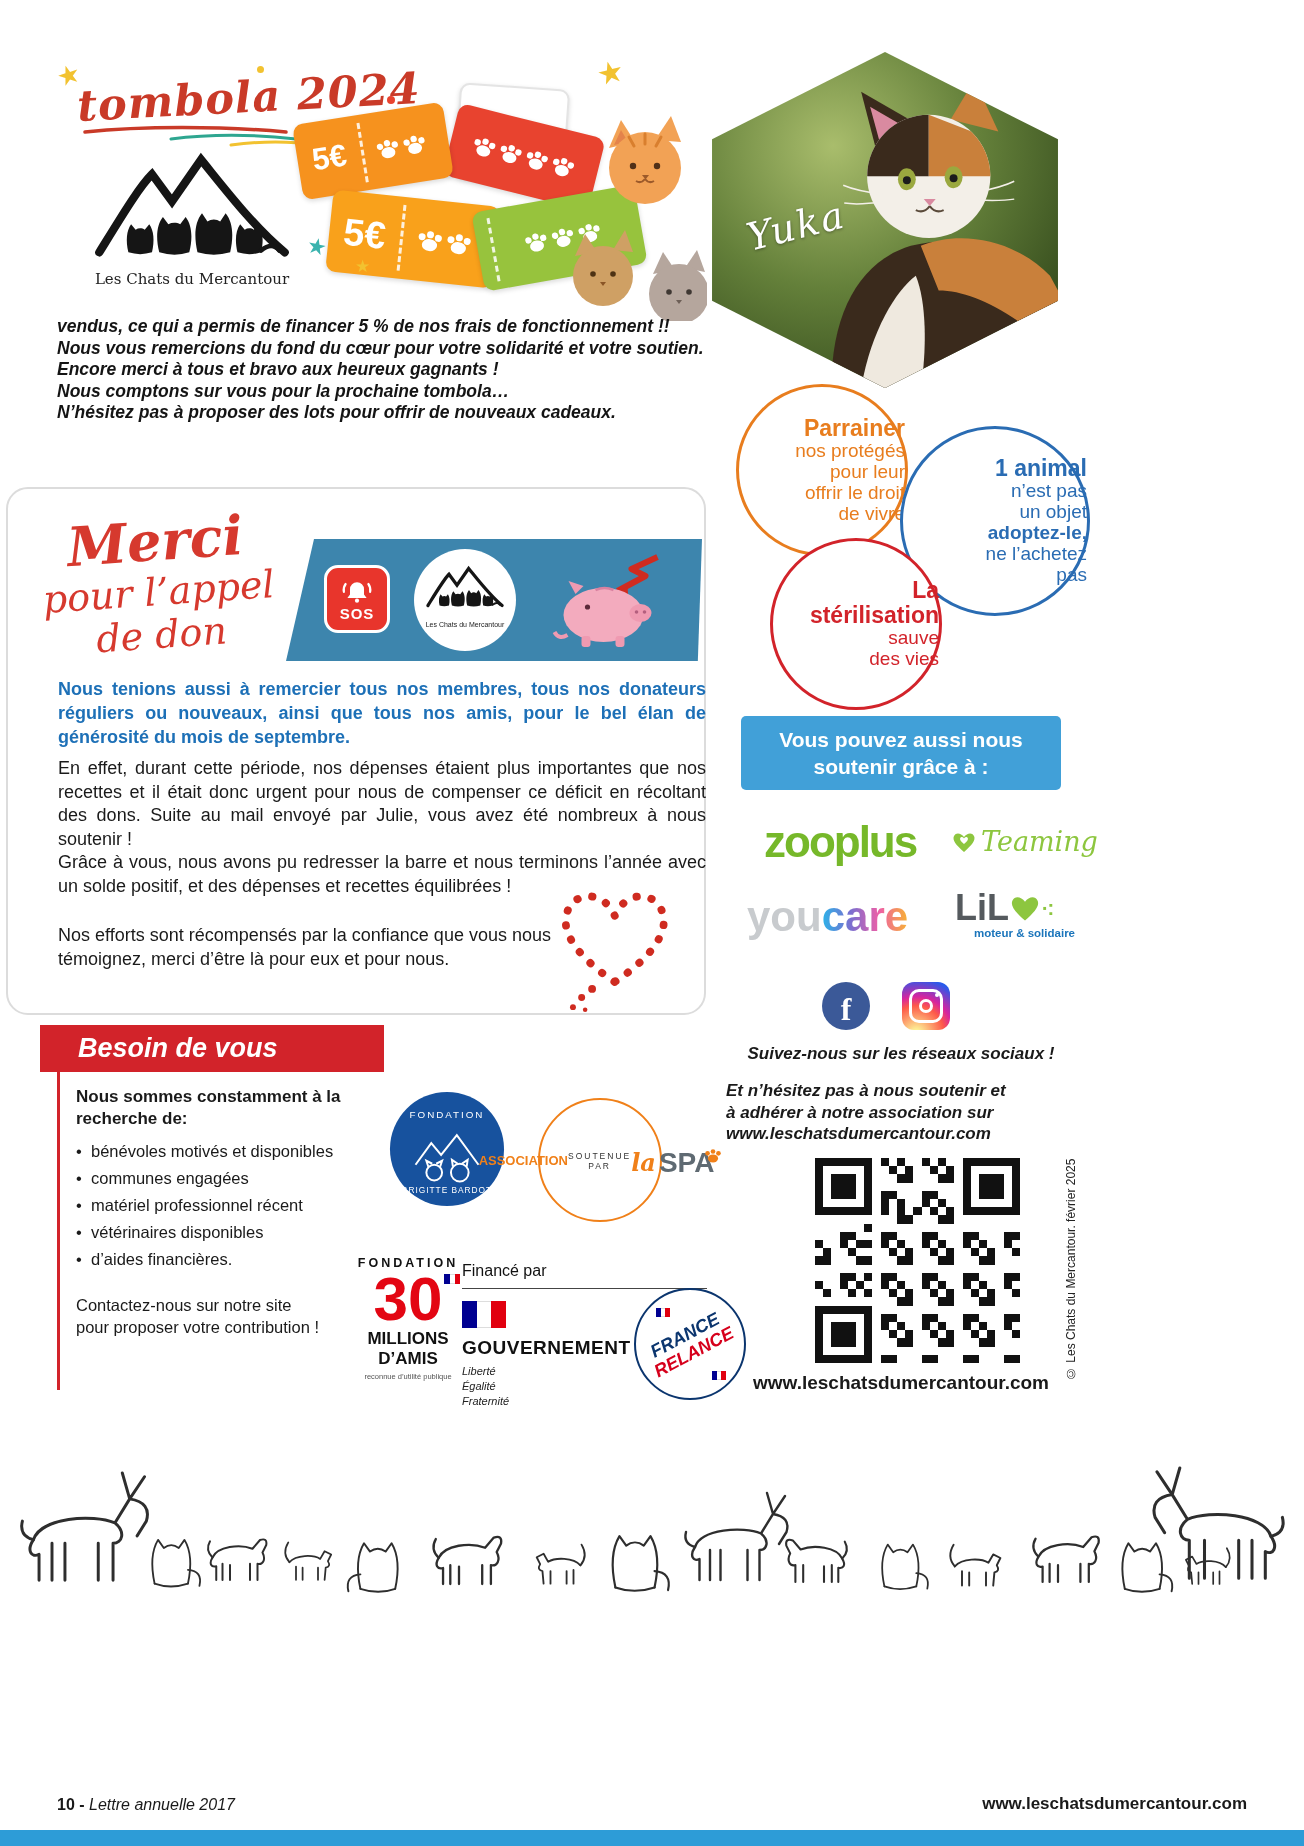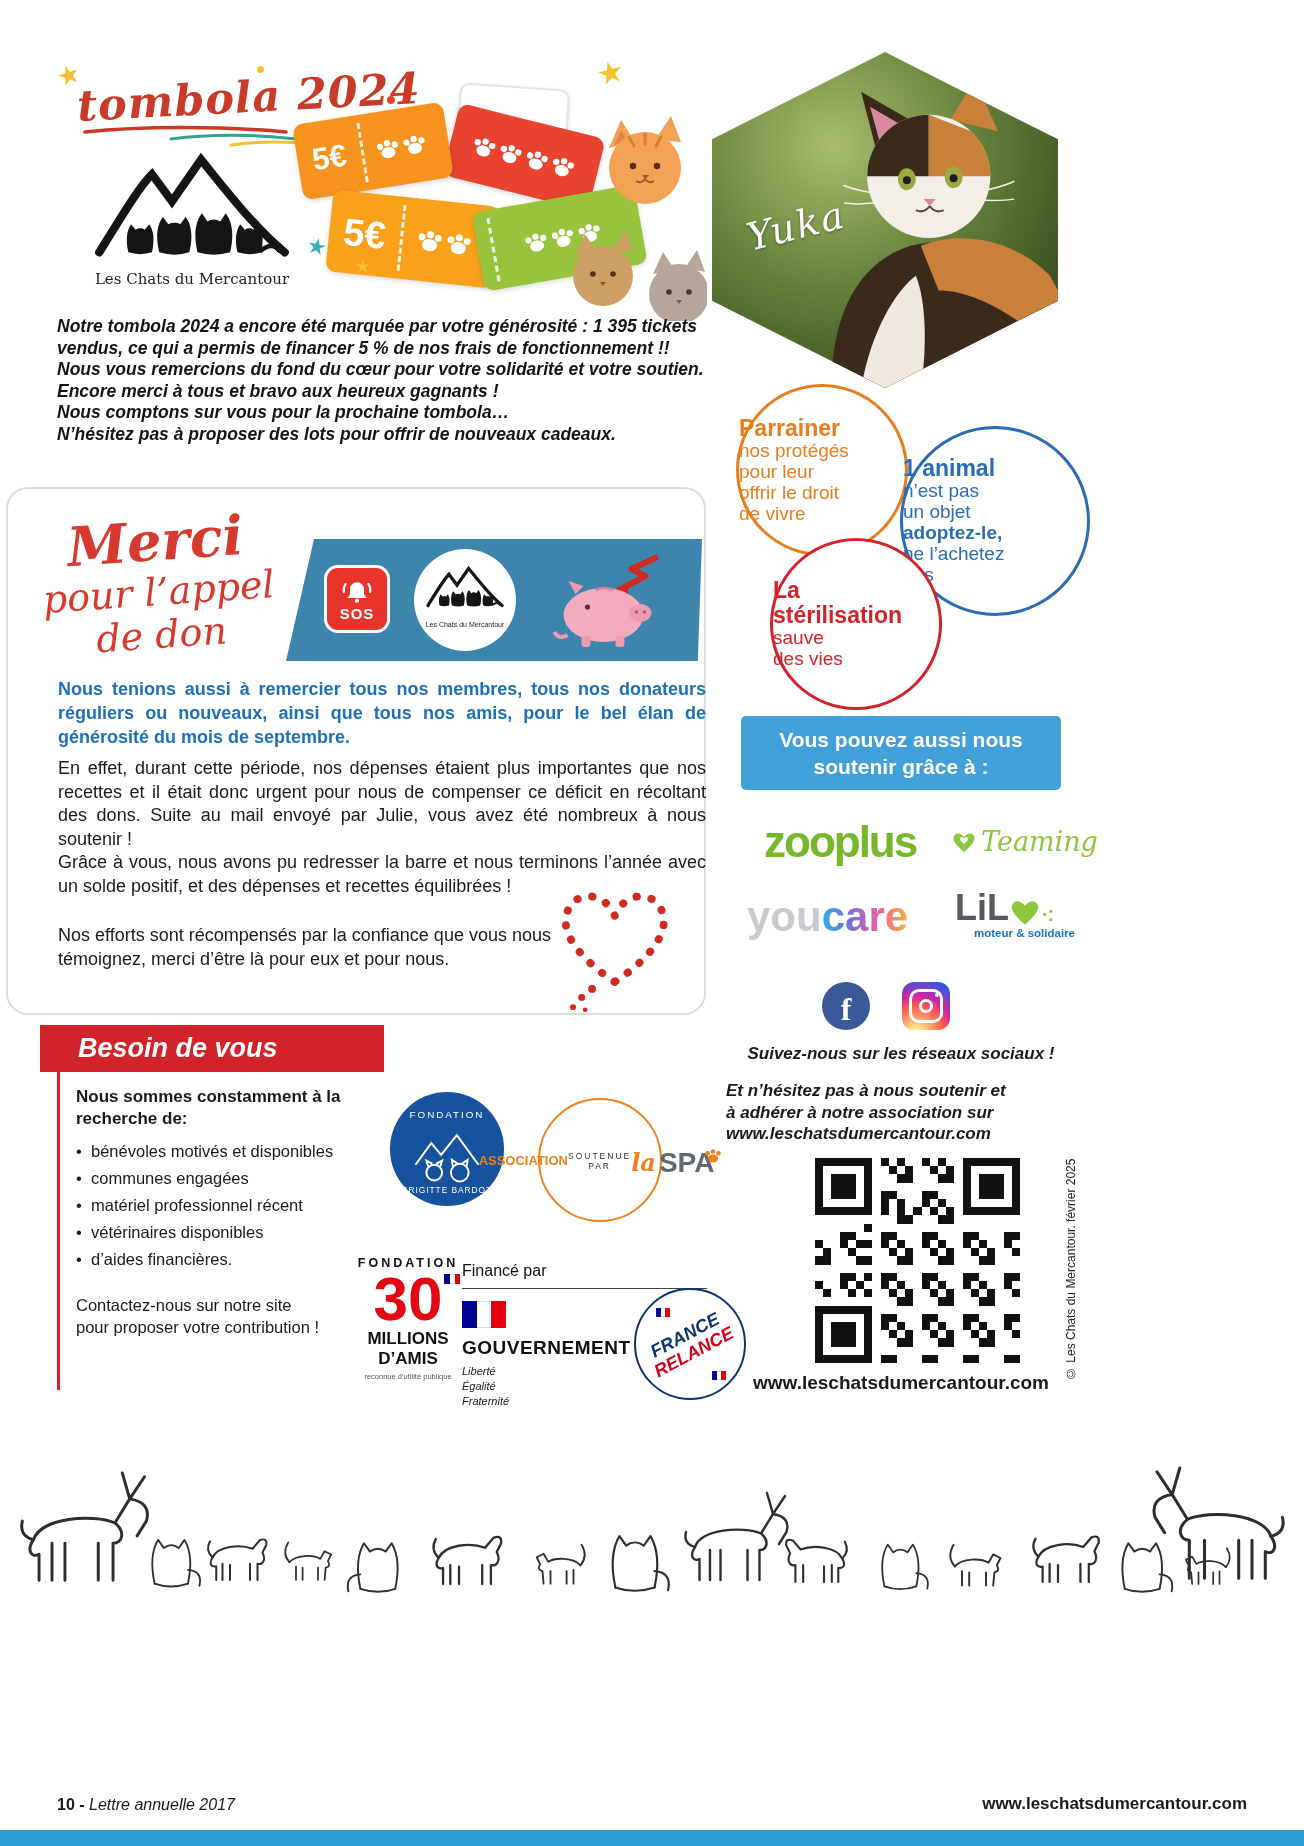--- a/index.html
+++ b/index.html
@@ -6,21 +6,21 @@
 html,body{background:#fff}
 body{font-family:"Liberation Sans",sans-serif;color:#1a1a1a}
 #page{position:relative;width:1304px;height:1846px;background:#fff;overflow:hidden}
 .abs{position:absolute}
 .script{font-family:"DejaVu Serif",serif;font-style:italic}
 .tombola-line{font-style:italic;font-weight:bold;font-size:17.5px;line-height:21.6px;white-space:nowrap;color:#141414}
 .ticket{position:absolute;border-radius:10px;display:flex;align-items:center;box-shadow:0 2px 5px rgba(0,0,0,.15)}
 .t-price{font-weight:bold;font-size:31px;flex:0 0 42%;text-align:center;color:#fff}
 .t-paws{flex:1;align-self:stretch;margin:8px 10px 8px 0;border-left:3px dashed rgba(255,255,255,.85);display:flex;align-items:center;justify-content:center;gap:5px;flex-wrap:wrap}
 .t-paws.nodiv{border-left:none;margin-left:8px}
-.badge{position:absolute;background:#fff;border-radius:50%;display:flex;flex-direction:column;align-items:flex-start;justify-content:center;text-align:center;line-height:1.1}
+.badge{position:absolute;background:#fff;border-radius:50%;display:flex;flex-direction:column;align-items:flex-end;justify-content:center;text-align:center;line-height:1.1}
 .badge .b-title{font-weight:bold;font-size:23px}
 .badge .b-line{font-size:19px}
 .star{position:absolute;color:#f2c230;line-height:1}
 .bullets{list-style:none;margin-top:10px}
 .bullets li{position:relative;padding-left:15px;font-size:16.5px;line-height:22px;margin-bottom:5px}
 .bullets li::before{content:"•";position:absolute;left:0}
 .just{text-align:justify}
 .flag3{display:inline-flex;overflow:hidden}
 .flag3 span{flex:1}
 .f-blue{background:#000091}.f-white{background:#fff;border-top:1px solid #ddd;border-bottom:1px solid #ddd}.f-red{background:#e1000f}
@@ -148,21 +148,20 @@
           <path d="M128 162 L140 144 L148 166 Z" fill="#b5a69d"></path>
         <circle cx="122" cy="188" r="30" fill="#b5a69d"></circle>
         <circle cx="112" cy="186" r="2.8" fill="#3f3833"></circle>
           <circle cx="132" cy="186" r="2.8" fill="#3f3833"></circle>
         <path d="M119 194 h6 l-3 4 z" fill="#6d5f57"></path>
       </g>
     </svg>
   </div>
 
   <div class="abs" style="left:57px;top:316px;width:665px">
-    <div class="tombola-line">Notre tombola 2024 a encore été marquée par votre générosité : 1 395 tickets</div>
     <div class="tombola-line">vendus, ce qui a permis de financer 5 % de nos frais de fonctionnement !!</div>
     <div class="tombola-line">Nous vous remercions du fond du cœur pour votre solidarité et votre soutien.</div>
     <div class="tombola-line">Encore merci à tous et bravo aux heureux gagnants !</div>
     <div class="tombola-line">Nous comptons sur vous pour la prochaine tombola…</div>
     <div class="tombola-line">N’hésitez pas à proposer des lots pour offrir de nouveaux cadeaux.</div>
   </div>
 
   <div class="abs" style="left:712px;top:52px;width:346px;height:336px;clip-path:polygon(50% 0,100% 26%,100% 74%,50% 100%,0 74%,0 26%)">
     <svg width="346" height="336" viewBox="0 0 348 338">
       <defs>
@@ -377,21 +376,21 @@
       <path d="M12 13 C9 10.5 7.5 8.5 8.2 7 C9 5.5 11 6 12 7.5 C13 6 15 5.5 15.8 7 C16.5 8.5 15 10.5 12 13 Z" fill="#fff"></path>
     </svg>
     <span class="script" style="color:#8dc63f;font-size:27px">Teaming</span>
   </div>
 
   <div class="abs" style="left:747px;top:896px;font-weight:bold;font-size:42px;line-height:1">
     <span style="color:#c8cbce">you</span><span style="background:linear-gradient(90deg,#2bb2e8,#7a6fd0,#ee5fa7,#f7b233);-webkit-background-clip:text;background-clip:text;color:transparent">care</span>
   </div>
 
   <div class="abs" style="left:955px;top:890px;width:120px">
-    <div style="display:flex;align-items:flex-end">
+    <div style="display:flex;align-items:center">
       <span style="font-weight:bold;font-size:36px;line-height:1;color:#555a5e">LiL</span>
       <svg width="30" height="28" viewBox="0 0 24 22" style="margin-left:1px">
         <path d="M12 21 C4 14 0 9 2 5 C4 1 9 2 12 6 C15 2 20 1 22 5 C24 9 20 14 12 21 Z" fill="#8dc63f"></path>
       </svg>
       <span style="color:#8dc63f;font-weight:bold;font-size:20px;margin-left:2px">∙:</span>
     </div>
     <div style="font-weight:bold;font-size:11.5px;color:#1b75bb;text-align:right;margin-top:1px">moteur &amp; solidaire</div>
   </div>
 
   <div class="abs" style="left:822px;top:982px;width:48px;height:48px;border-radius:50%;background:#3b5998;display:flex;align-items:center;justify-content:center">

